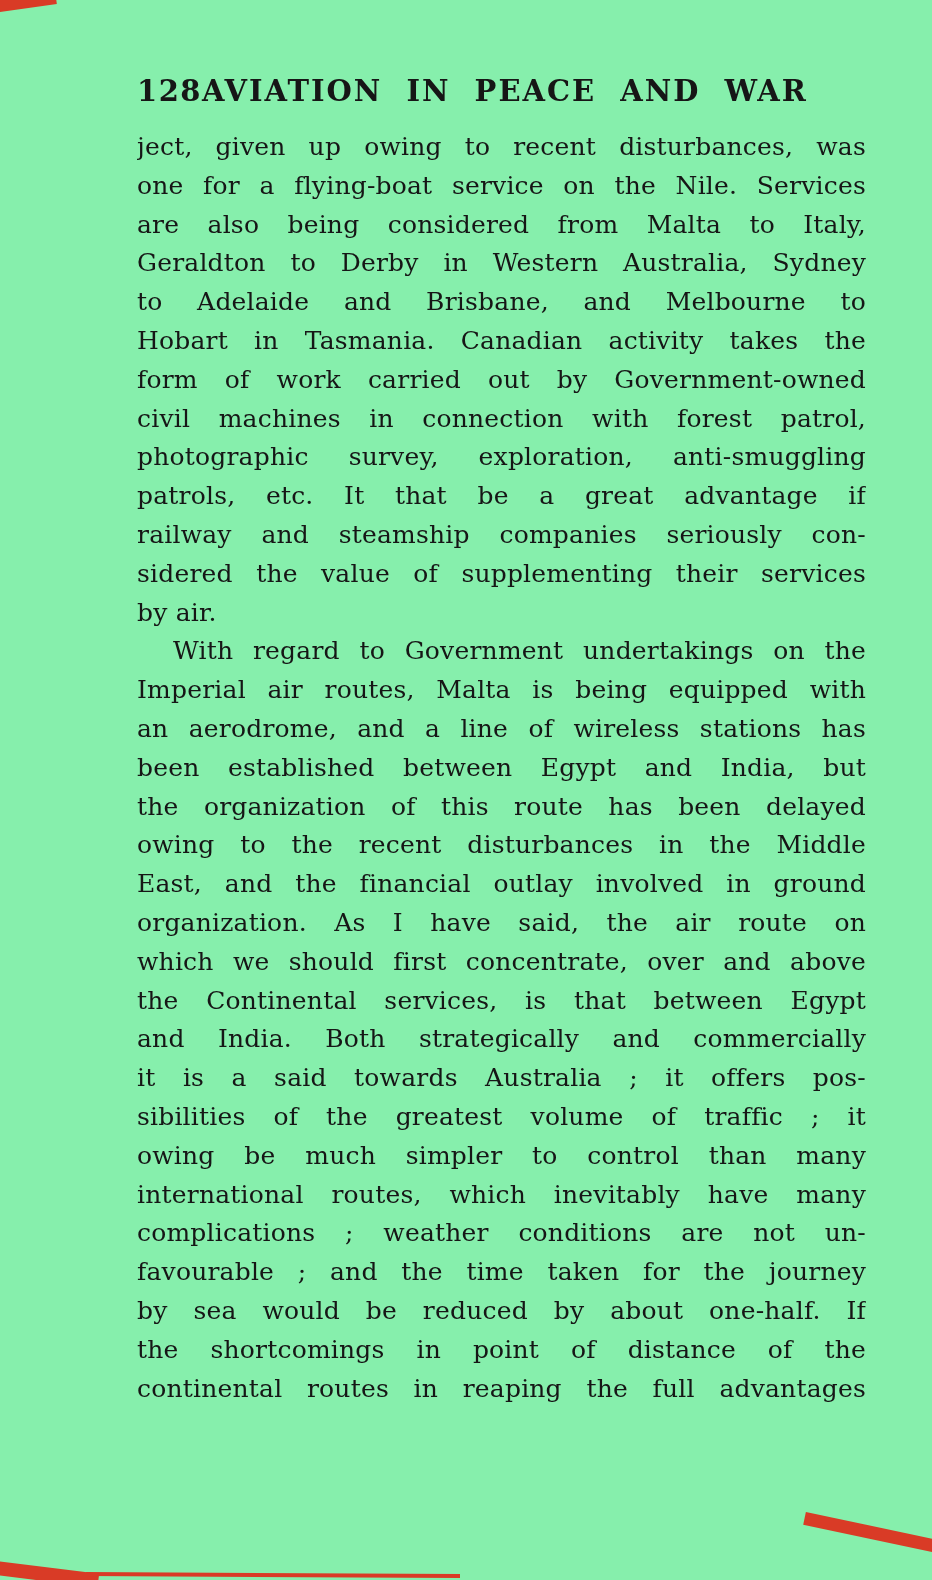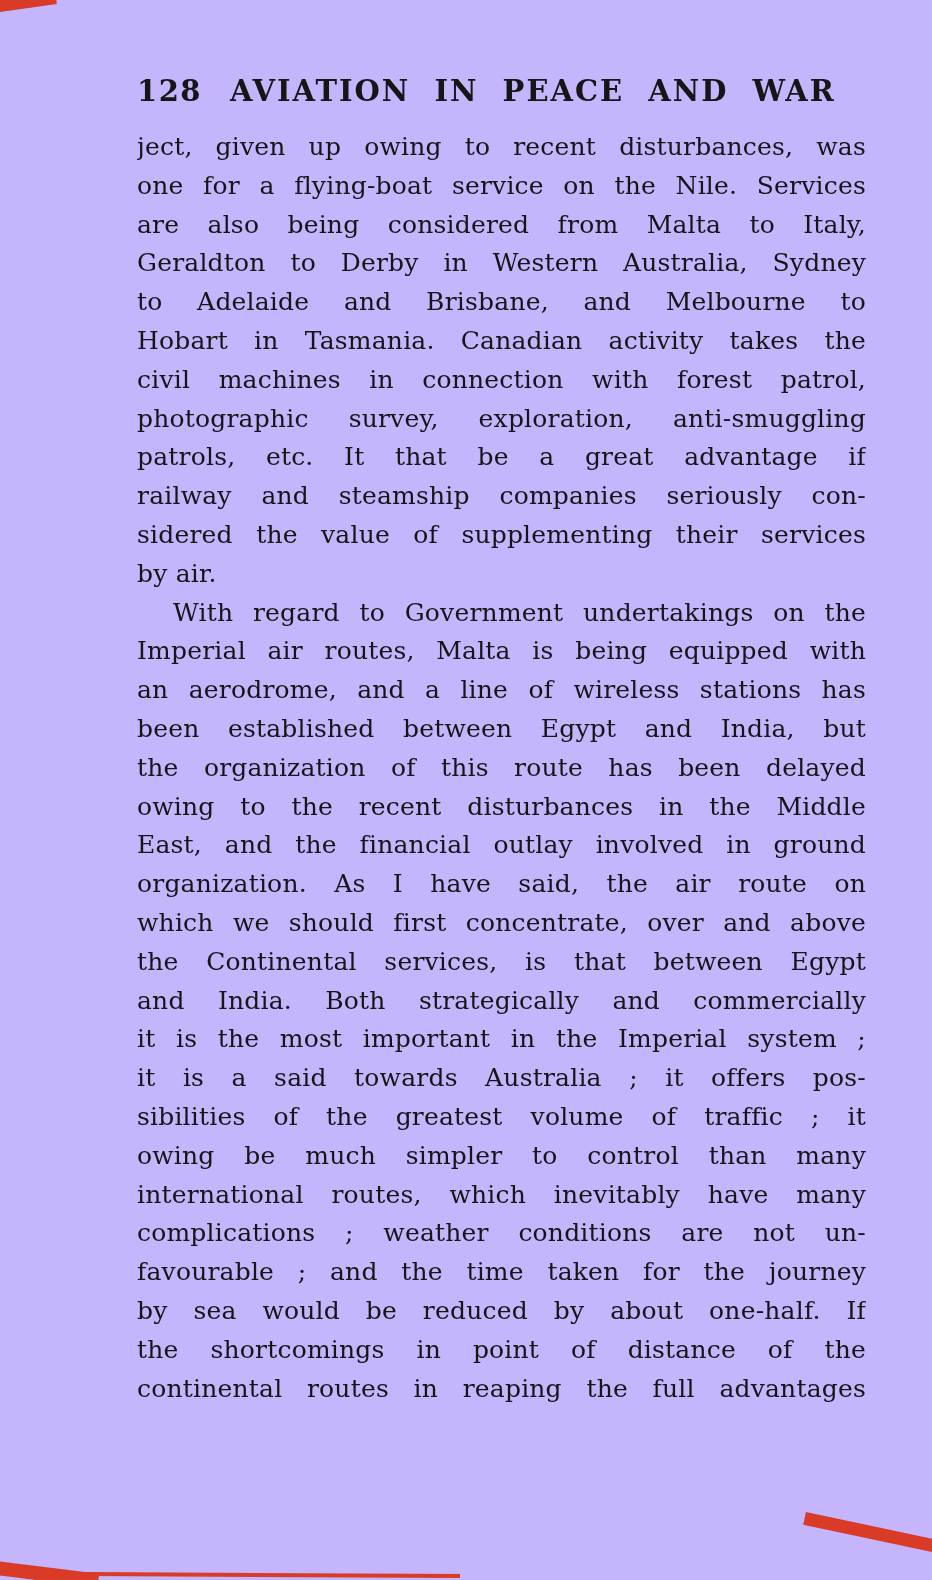--- a/index.html
+++ b/index.html
@@ -4,40 +4,39 @@
 <style>
   html, body {
     margin: 0;
     padding: 0;
     background: #ffffff;
   }
   .page {
     position: relative;
     width: 932px;
     height: 1580px;
-    background: #c4b5fd;
+    background: #86efac;
     overflow: hidden;
     font-family: "DejaVu Serif", "Liberation Serif", serif;
     color: #161616;
   }
   .page-header {
     position: absolute;
     left: 137px;
     top: 74px;
     width: 729px;
     display: flex;
     align-items: baseline;
   }
   .page-number {
     font-size: 29px;
     font-weight: 700;
     letter-spacing: 1.5px;
   }
   .running-title {
-    margin-left: 28px;
     font-size: 29px;
     font-weight: 700;
     letter-spacing: 2px;
     word-spacing: 12px;
     white-space: nowrap;
   }
   .page-body {
     position: absolute;
     left: 137px;
     top: 128px;
@@ -92,40 +91,40 @@
   </header>
 
   <main class="page-body">
       <div class="para">
         <div class="line">ject, given up owing to recent disturbances, was</div>
         <div class="line">one for a flying-boat service on the Nile.  Services</div>
         <div class="line">are also being considered from Malta to Italy,</div>
         <div class="line">Geraldton to Derby in Western Australia, Sydney</div>
         <div class="line">to Adelaide and Brisbane, and Melbourne to</div>
         <div class="line">Hobart in Tasmania.  Canadian activity takes the</div>
+        <div class="line">form of work carried out by Government-owned</div>
         <div class="line">civil machines in connection with forest patrol,</div>
         <div class="line">photographic survey, exploration, anti-smuggling</div>
         <div class="line">patrols, etc.  It that be a great advantage if</div>
         <div class="line">railway and steamship companies seriously con-</div>
         <div class="line">sidered the value of supplementing their services</div>
         <div class="line last-left">by air.</div>
       </div>
       <div class="para indent">
         <div class="line">With regard to Government undertakings on the</div>
         <div class="line">Imperial air routes, Malta is being equipped with</div>
         <div class="line">an aerodrome, and a line of wireless stations has</div>
         <div class="line">been established between Egypt and India, but</div>
         <div class="line">the organization of this route has been delayed</div>
         <div class="line">owing to the recent disturbances in the Middle</div>
         <div class="line">East, and the financial outlay involved in ground</div>
         <div class="line">organization.  As I have said, the air route on</div>
         <div class="line">which we should first concentrate, over and above</div>
         <div class="line">the Continental services, is that between Egypt</div>
         <div class="line">and India.  Both strategically and commercially</div>
-        <div class="line">it is the most important in the Imperial system ;</div>
         <div class="line">it is a said towards Australia ;  it offers pos-</div>
         <div class="line">sibilities of the greatest volume of traffic ;  it</div>
         <div class="line">owing be much simpler to control than many</div>
         <div class="line">international routes, which inevitably have many</div>
         <div class="line">complications ;  weather conditions are not un-</div>
         <div class="line">favourable ;  and the time taken for the journey</div>
         <div class="line">by sea would be reduced by about one-half.  If</div>
         <div class="line">the shortcomings in point of distance of the</div>
         <div class="line">continental routes in reaping the full advantages</div>
       </div>

